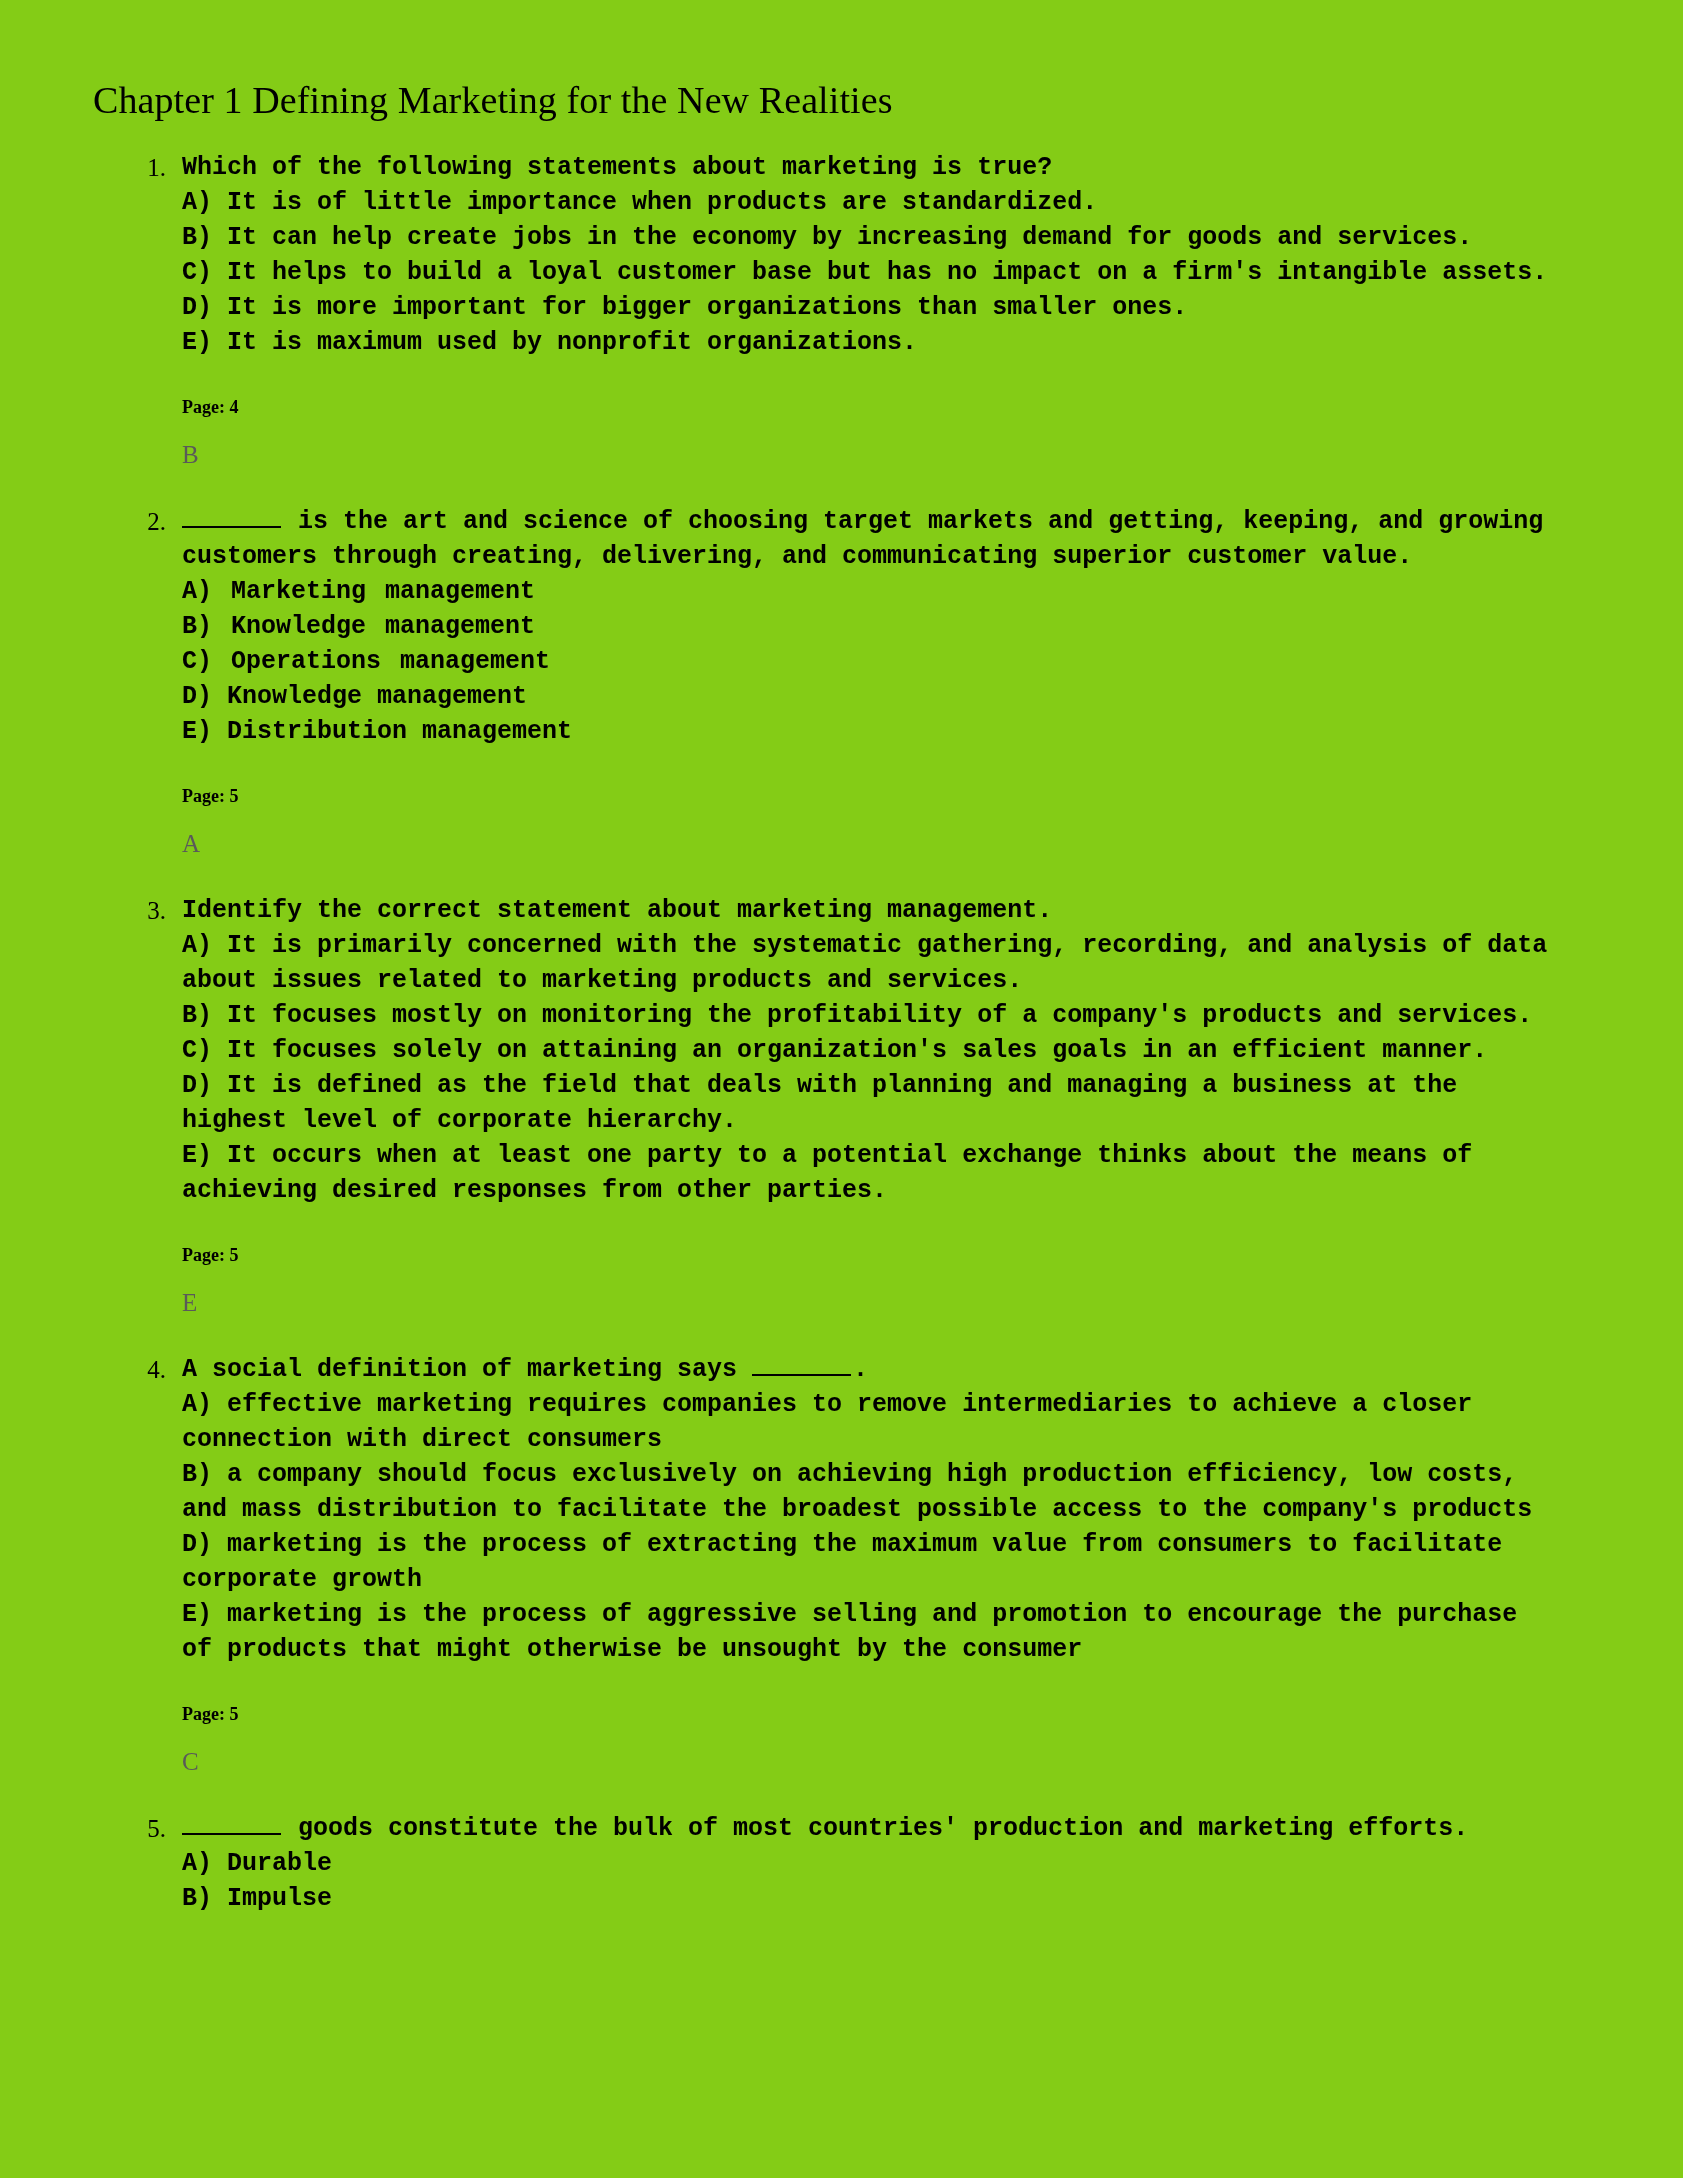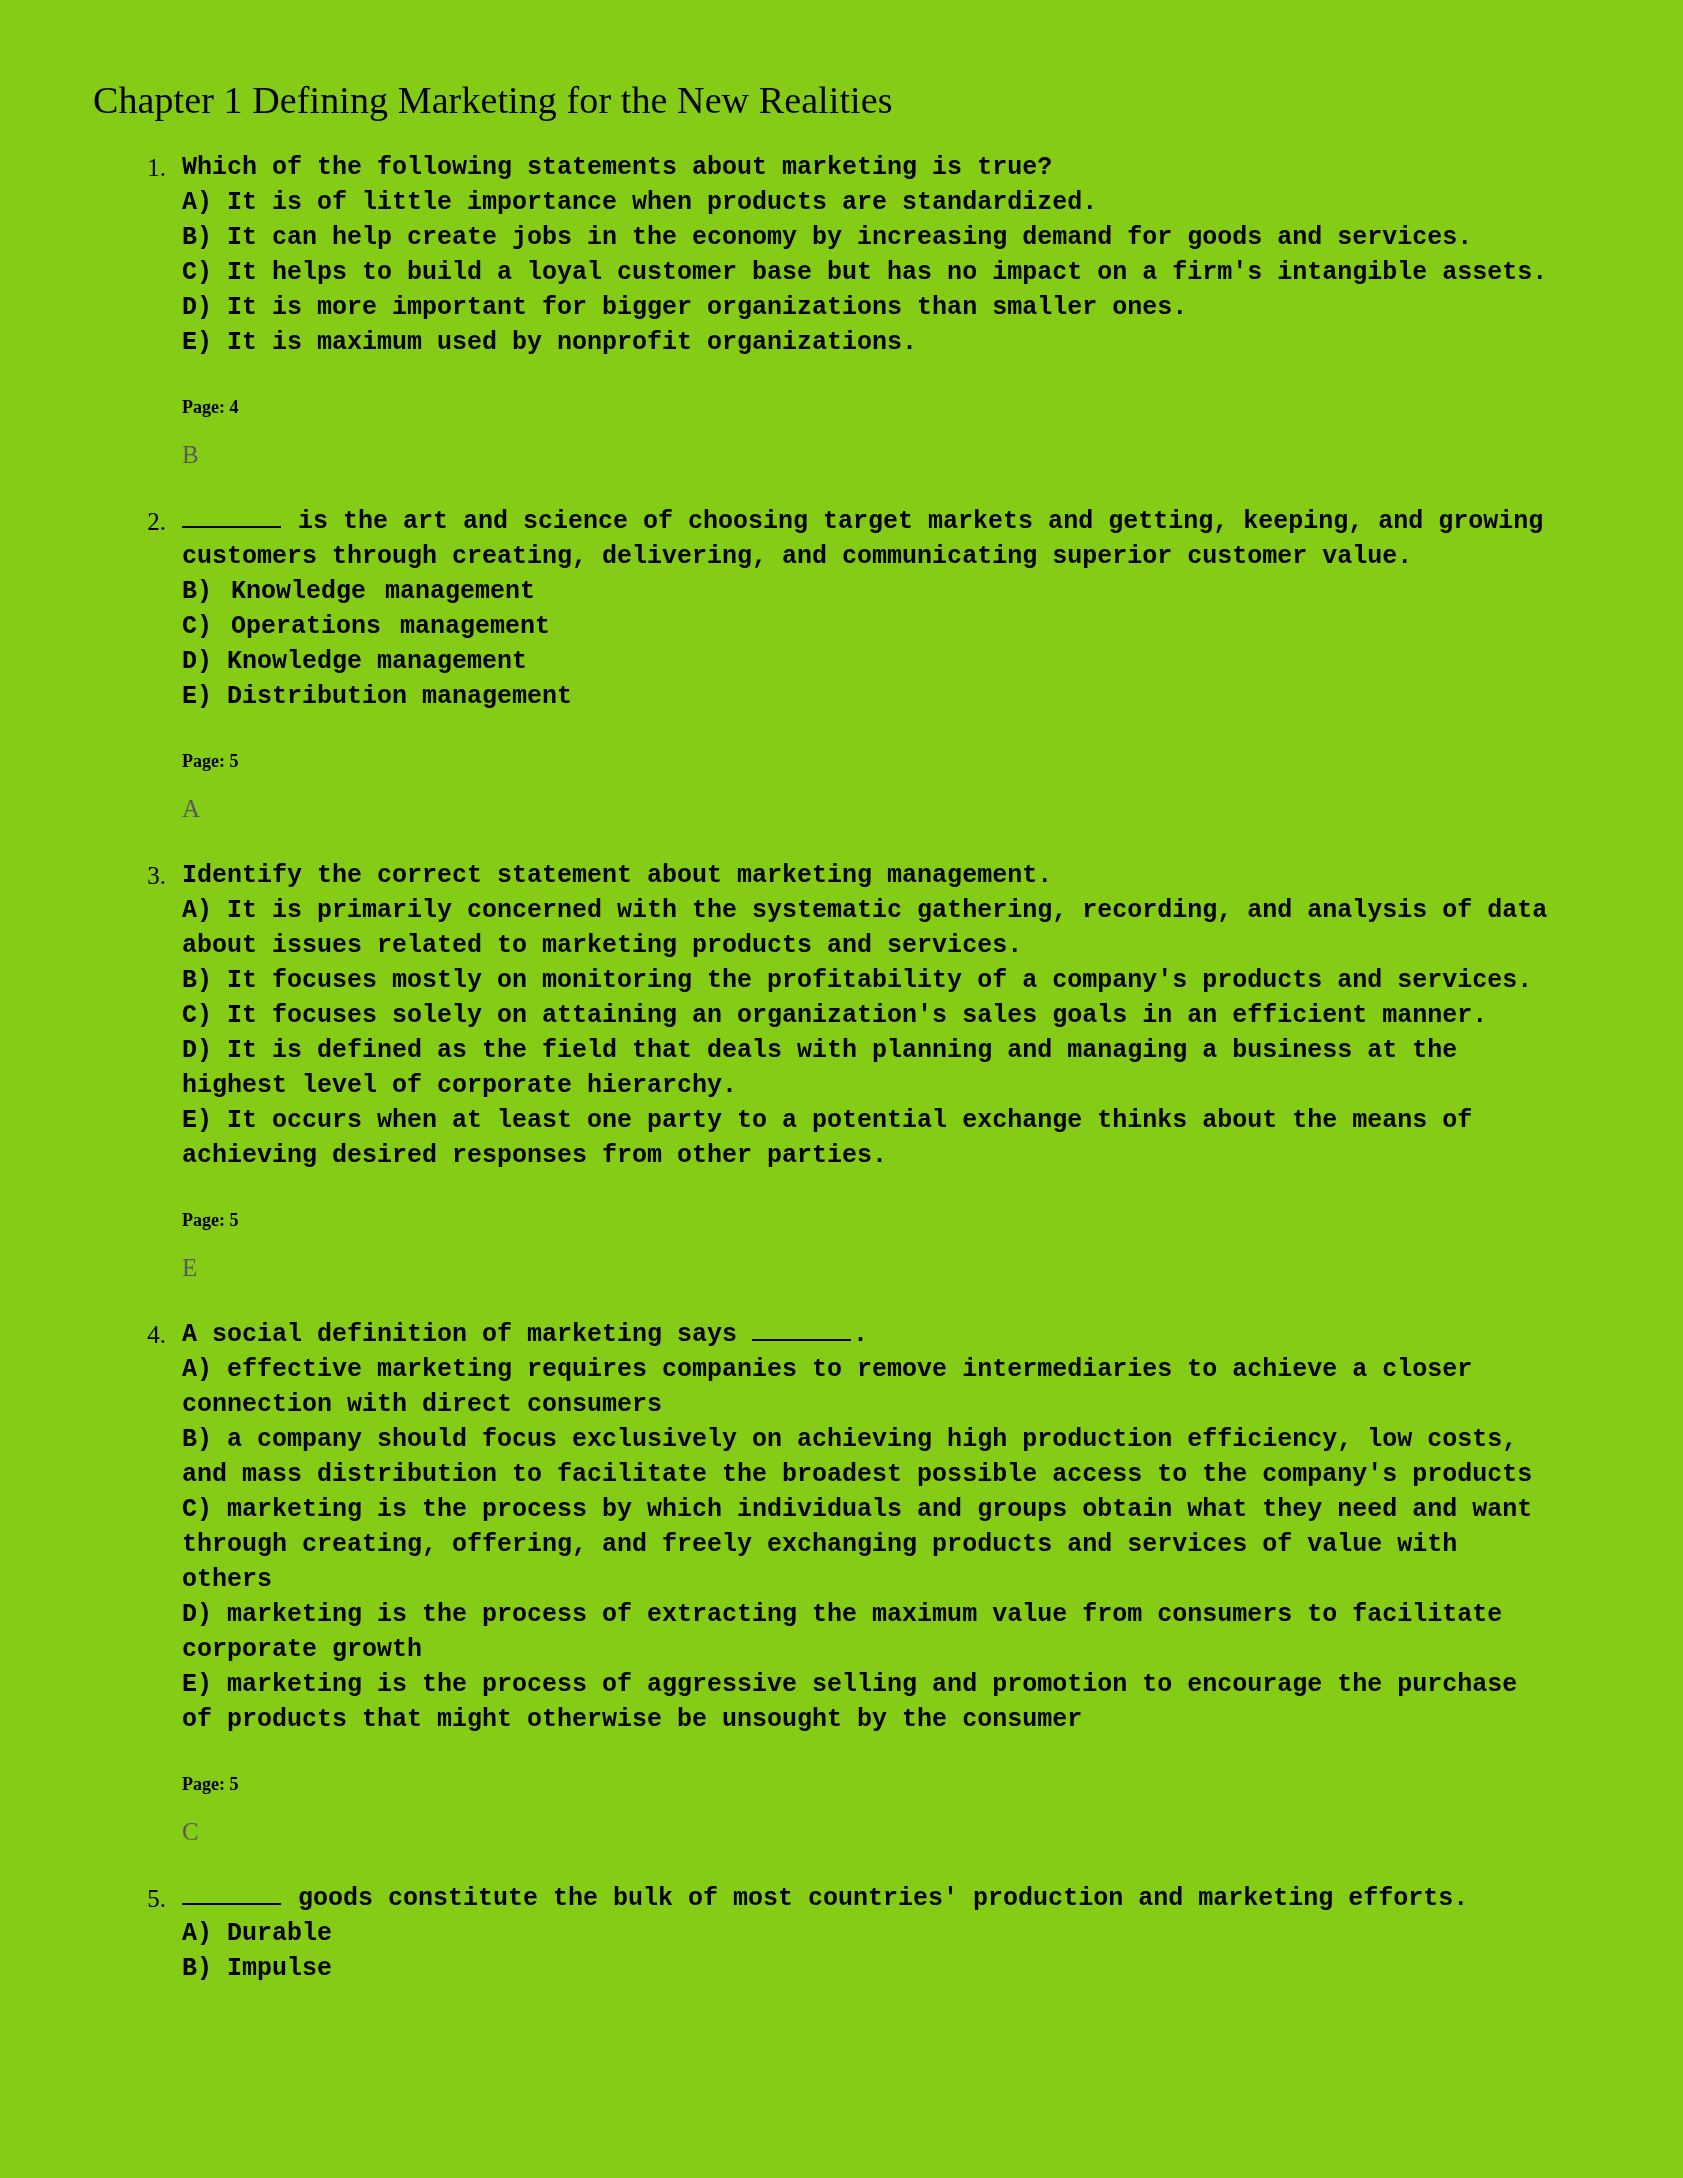--- a/index.html
+++ b/index.html
@@ -132,20 +132,21 @@
       </div>
     </div>
 
     <div class="q-gap"></div>
 
     <div class="question">
       <div class="q-row">
         <div class="q-num">2.</div>
         <div class="q-body">
           <div class="q-stem"><span class="blank"></span><span> is the art and science of choosing target markets and getting, keeping, and growing customers through creating, delivering, and communicating superior customer value.</span></div>
+          <div class="q-opt wide">A)  Marketing  management</div>
           <div class="q-opt wide">B)  Knowledge  management</div>
           <div class="q-opt wide">C)  Operations  management</div>
           <div class="q-opt">D) Knowledge management</div>
           <div class="q-opt">E) Distribution management</div>
         </div>
       </div>
       <div class="meta-block">
         <div class="page-ref">Page: 5</div>
         <div class="answer">A</div>
       </div>
@@ -173,21 +174,20 @@
 
     <div class="q-gap"></div>
 
     <div class="question">
       <div class="q-row">
         <div class="q-num">4.</div>
         <div class="q-body">
           <div class="q-stem"><span>A social definition of marketing says </span><span class="blank"></span><span>.</span></div>
           <div class="q-opt">A) effective marketing requires companies to remove intermediaries to achieve a closer connection with direct consumers</div>
           <div class="q-opt">B) a company should focus exclusively on achieving high production efficiency, low costs, and mass distribution to facilitate the broadest possible access to the company's products</div>
-          <div class="q-opt">C) marketing is the process by which individuals and groups obtain what they need and want through creating, offering, and freely exchanging products and services of value with others</div>
           <div class="q-opt">D) marketing is the process of extracting the maximum value from consumers to facilitate corporate growth</div>
           <div class="q-opt">E) marketing is the process of aggressive selling and promotion to encourage the purchase of products that might otherwise be unsought by the consumer</div>
         </div>
       </div>
       <div class="meta-block">
         <div class="page-ref">Page: 5</div>
         <div class="answer">C</div>
       </div>
     </div>
 

